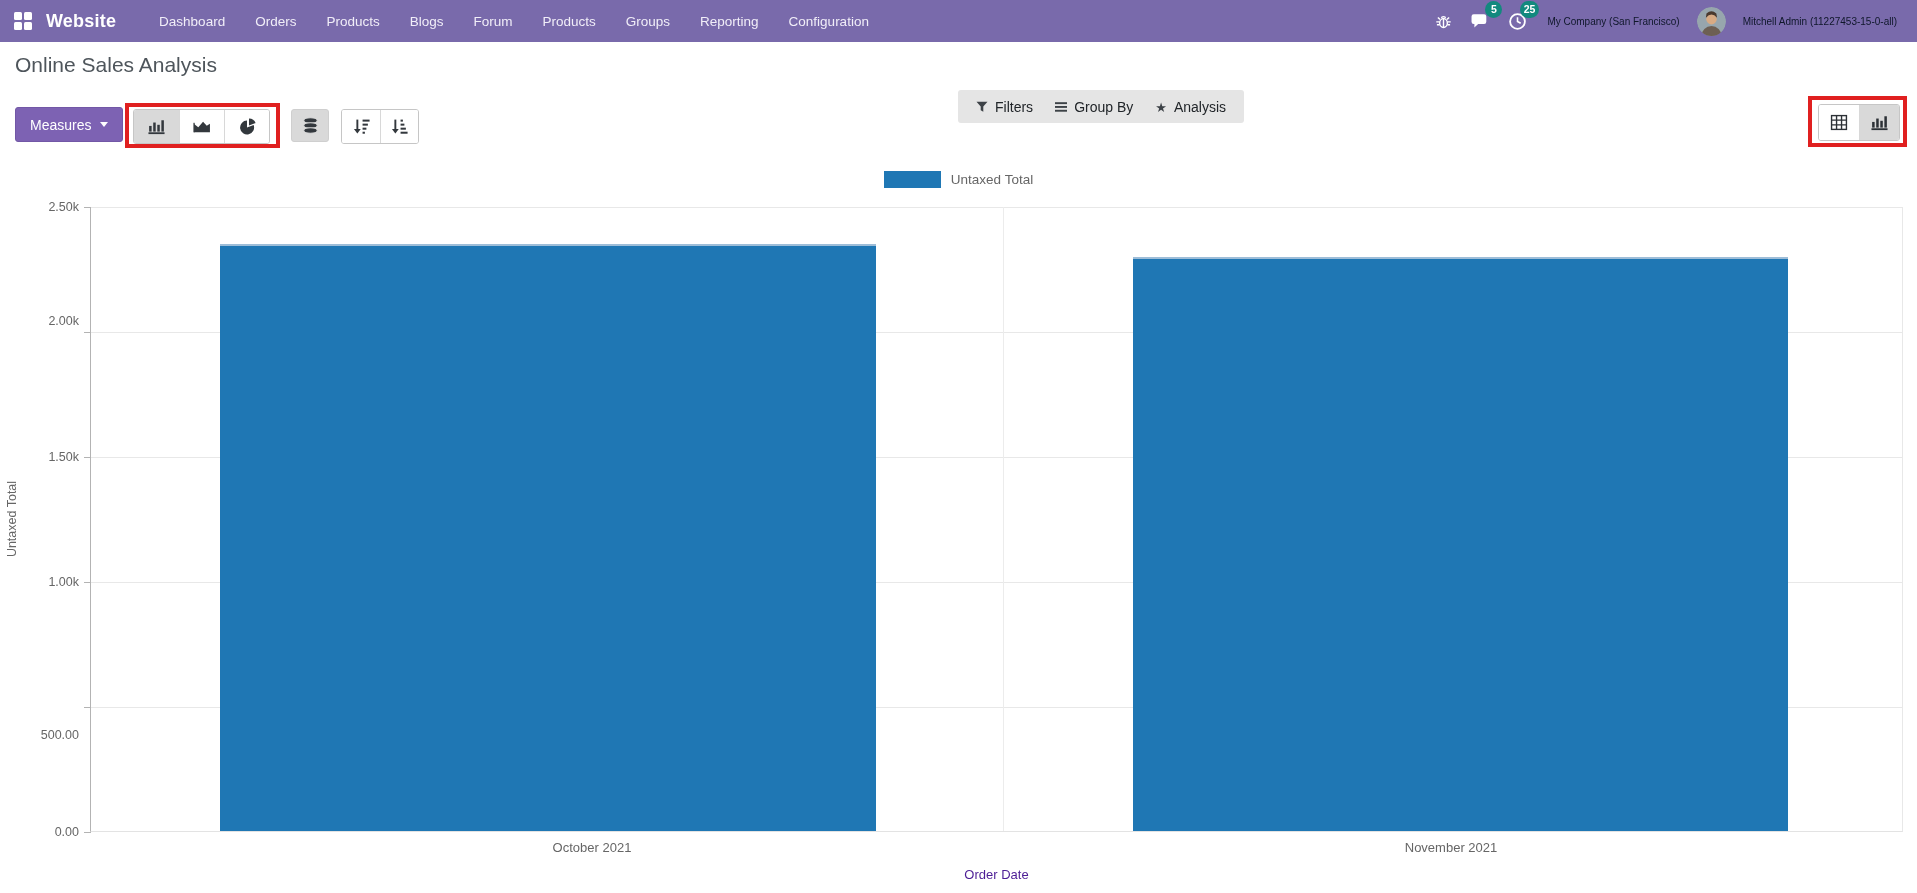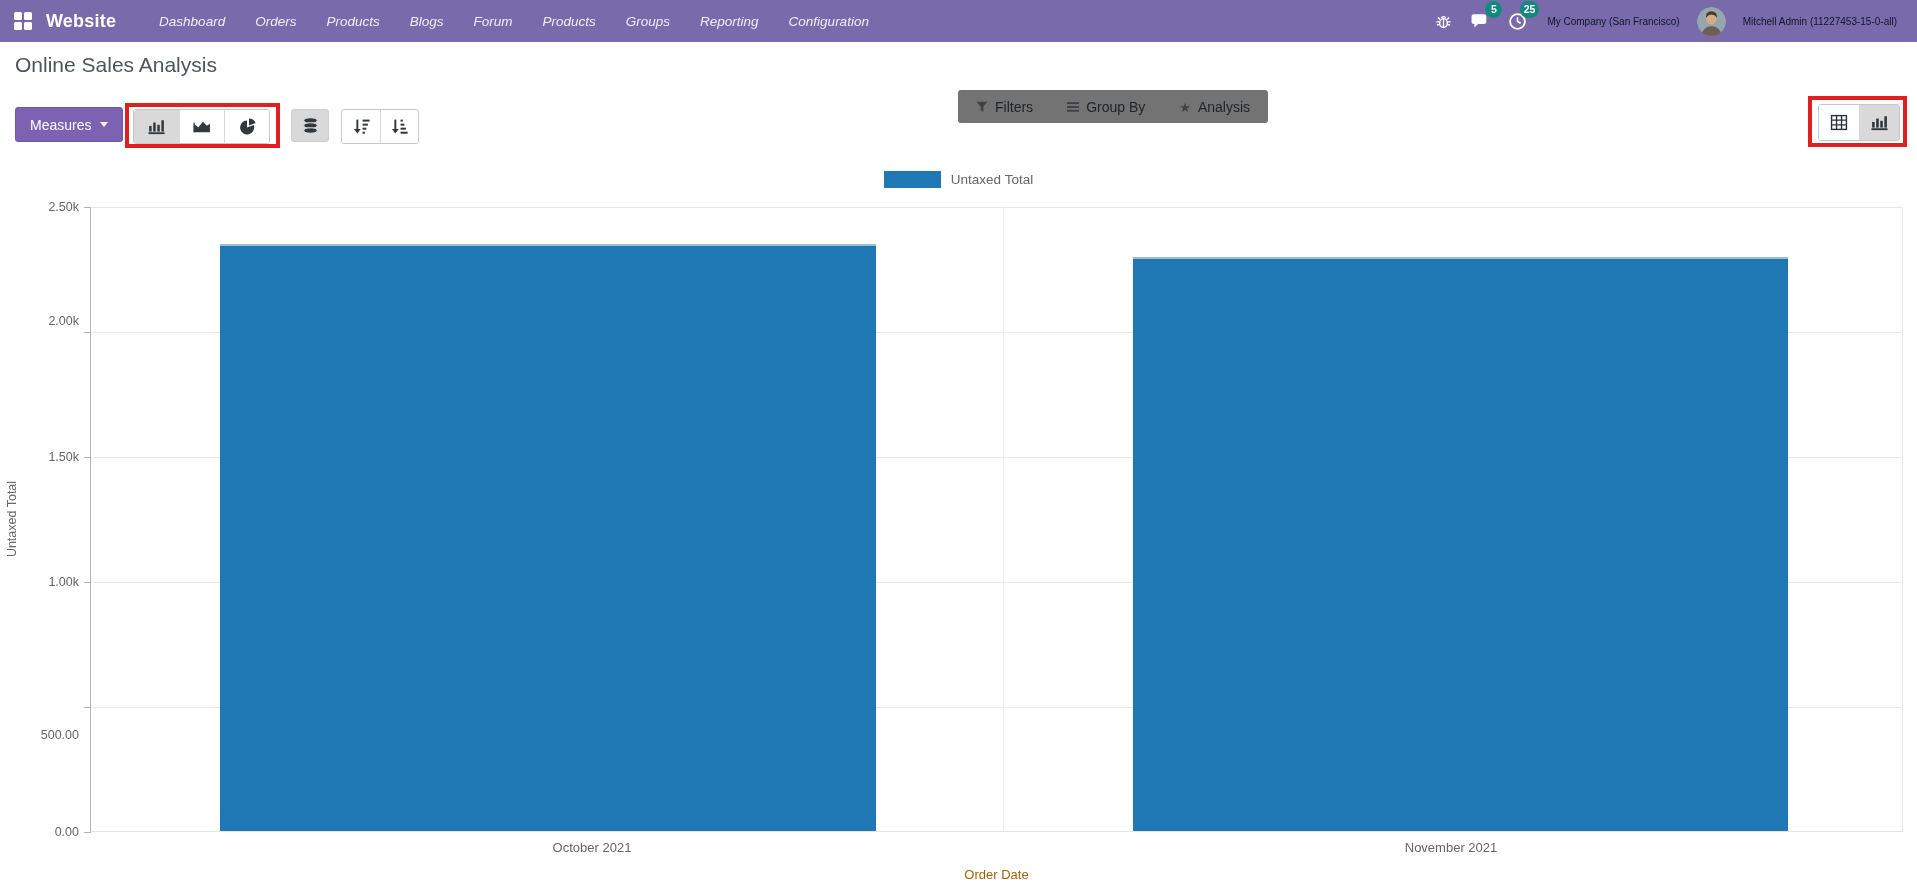--- a/index.html
+++ b/index.html
@@ -8,21 +8,21 @@
   .app { position:relative; width:1917px; height:893px; }
 
   
   .navbar { position:absolute; top:0; left:0; width:100%; height:42px;
     background:#796aab; display:flex; align-items:center; padding:0 14px; color:#fff; }
   .nav-left { display:flex; align-items:center; }
   .apps-grid { width:18px; height:18px; display:grid; grid-template-columns:8px 8px;
     grid-template-rows:8px 8px; gap:2px; cursor:pointer; }
   .apps-grid span { background:#fff; border-radius:1.5px; }
   .brand { font-size:18px; font-weight:bold; margin:0 10px 0 14px; letter-spacing:.2px; }
-  .nav-menu { display:flex; align-items:flex-end; margin-left:18px;font-style:italic; }
+  .nav-menu { display:flex; align-items:flex-end; margin-left:18px; }
   .nav-item { font-size:13.5px; color:#f1eef8; padding:12px 15px; cursor:pointer; white-space:nowrap; }
   .nav-right { margin-left:auto; display:flex; align-items:center; gap:11px; }
   .nav-icon { position:relative; width:26px; height:26px; display:flex;
     align-items:center; justify-content:center; cursor:pointer; }
   .badge { position:absolute; top:-7px; right:-9px; background:#12897e; color:#fff;
     font-size:10.5px; font-weight:bold; min-width:17px; height:17px; line-height:17px;
     border-radius:9px; text-align:center; padding:0 4px; }
   .company-name, .user-name { font-size:10px; color:#0f172a; padding:0 6px; cursor:pointer; white-space:nowrap; }
   .avatar { width:29px; height:29px; border-radius:50%; overflow:hidden; flex:0 0 auto; cursor:pointer; }
 
@@ -48,22 +48,22 @@
   .annotation-box { position:absolute; border:4px solid #e02020; pointer-events:none; z-index:5; }
   .anno-charttypes { left:125px; top:103px; width:155px; height:45px; }
   .anno-views { left:1808px; top:96px; width:99px; height:51px; }
 
   
   .search-box { position:absolute; left:958px; top:54px; width:947px; height:31px; }
   .search-input { width:100%; height:100%; border:1px solid #c9c9c9; border-radius:3px;
     font-size:15px; padding:0 34px 0 10px; color:#333; font-family:"Liberation Sans",sans-serif; }
   .search-input::placeholder { color:#8f8f8f; }
   .search-glass { position:absolute; right:9px; top:7px; cursor:pointer; }
-  .filter-row { position:absolute; left:958px; top:90px; height:33px; background:#737373;
-    border-radius:3px; display:inline-flex; align-items:center; padding:0 18px; gap:34px; }
+  .filter-row { position:absolute; left:958px; top:90px; height:33px; background:#e5e5e5;
+    border-radius:3px; display:inline-flex; align-items:center; padding:0 18px; gap:22px; }
   .filter-item { display:flex; align-items:center; gap:7px; font-size:14px; color:#212529; cursor:pointer; white-space:nowrap; }
   .star-glyph::before { content:"★"; font-size:13px; color:#3d4247; }
   .view-switcher { left:1818px; top:104px; }
   .view-switcher .icon-btn { width:40px; height:35px; }
 
   
   .legend { position:absolute; left:0; top:171px; width:100%; display:flex;
     justify-content:center; align-items:center; gap:10px; cursor:pointer; }
   .legend-swatch { width:57px; height:17px; background:#1f77b4; }
   .legend-label { font-size:13.5px; color:#666; }
@@ -74,21 +74,21 @@
   .tickmark { position:absolute; left:-7px; width:7px; height:1px; background:#b3b3b3; }
   .ytick { position:absolute; right:calc(100% + 12px); transform:translateY(-50%);
     font-size:12.5px; color:#666; white-space:nowrap; }
   .bar { position:absolute; bottom:0; background:#1f77b4; border-top:2px solid #9dbdd8; cursor:pointer; }
   .bar-0 { left:129px; width:656px; }
   .bar-1 { left:1042px; width:655px; }
   .xcat { position:absolute; top:calc(100% + 9px); transform:translateX(-50%);
     font-size:13px; color:#666; white-space:nowrap; }
   .xcat-0 { left:453px;margin-left:48px; } .xcat-1 { left:1360px; }
   .xaxis-title { position:absolute; top:calc(100% + 36px); left:50%; transform:translateX(-50%);
-    font-size:13px; color:#a16207; white-space:nowrap; }
+    font-size:13px; color:#4c1d95; white-space:nowrap; }
   .yaxis-title-wrap { position:absolute; left:-86px; top:0; height:100%; width:14px;
     display:flex; align-items:center; justify-content:center; }
   .yaxis-title-wrap span { transform:rotate(-90deg); white-space:nowrap; font-size:12.5px; color:#666; }
 </style>
 </head>
 <body>
 
 <div class="app">
 
   <div class="navbar">

